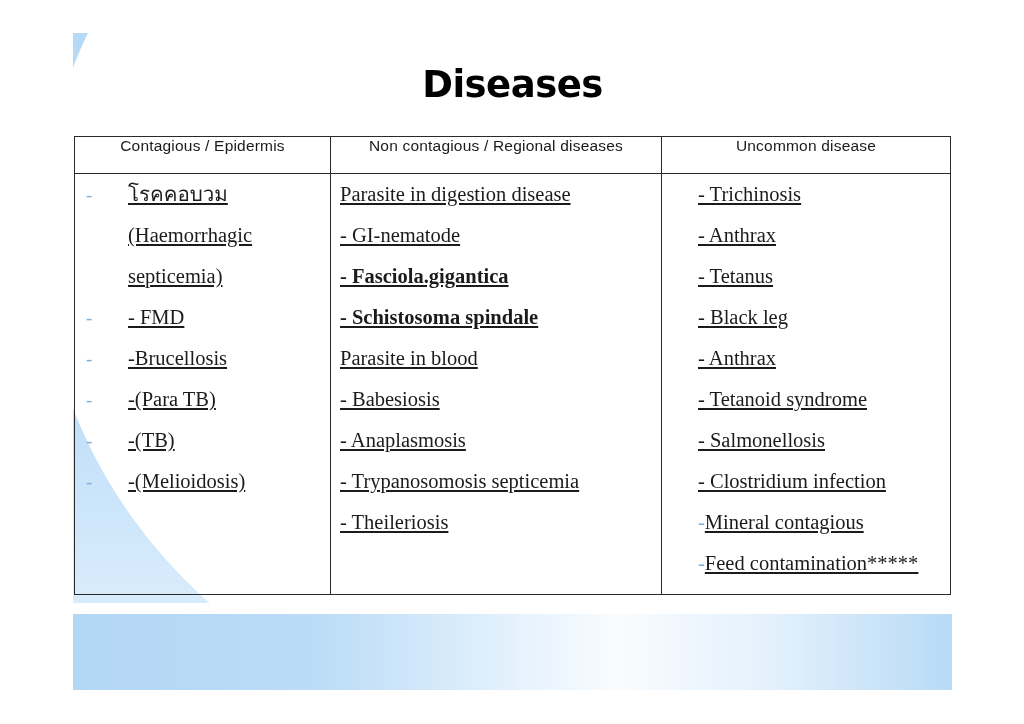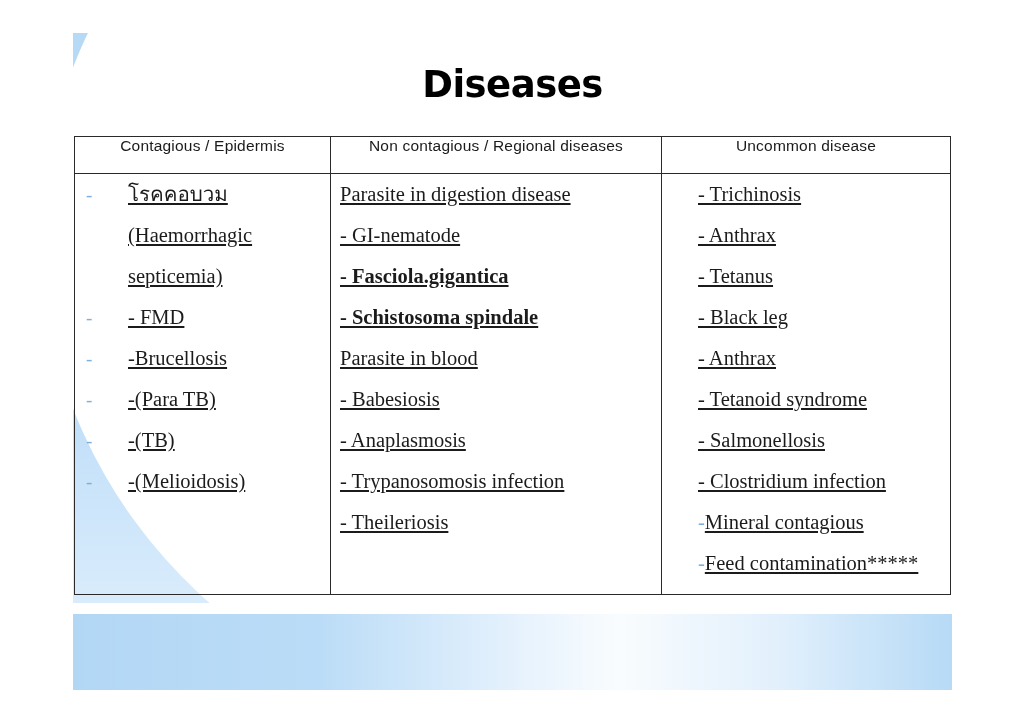--- a/index.html
+++ b/index.html
@@ -242,21 +242,21 @@
               <li class="row-item">
                 <span class="item-text">Parasite in blood</span>
               </li>
               <li class="row-item">
                 <span class="item-text">- Babesiosis</span>
               </li>
               <li class="row-item">
                 <span class="item-text">- Anaplasmosis</span>
               </li>
               <li class="row-item">
-                <span class="item-text">- Trypanosomosis  infection</span>
+                <span class="item-text">- Trypanosomosis  septicemia</span>
               </li>
               <li class="row-item">
                 <span class="item-text">- Theileriosis</span>
               </li>
             </ul>
         </td>
         <td class="body-cell">
           <ul class="row-list c3">
               <li class="row-item">
                 <span class="item-text">- Trichinosis</span>

